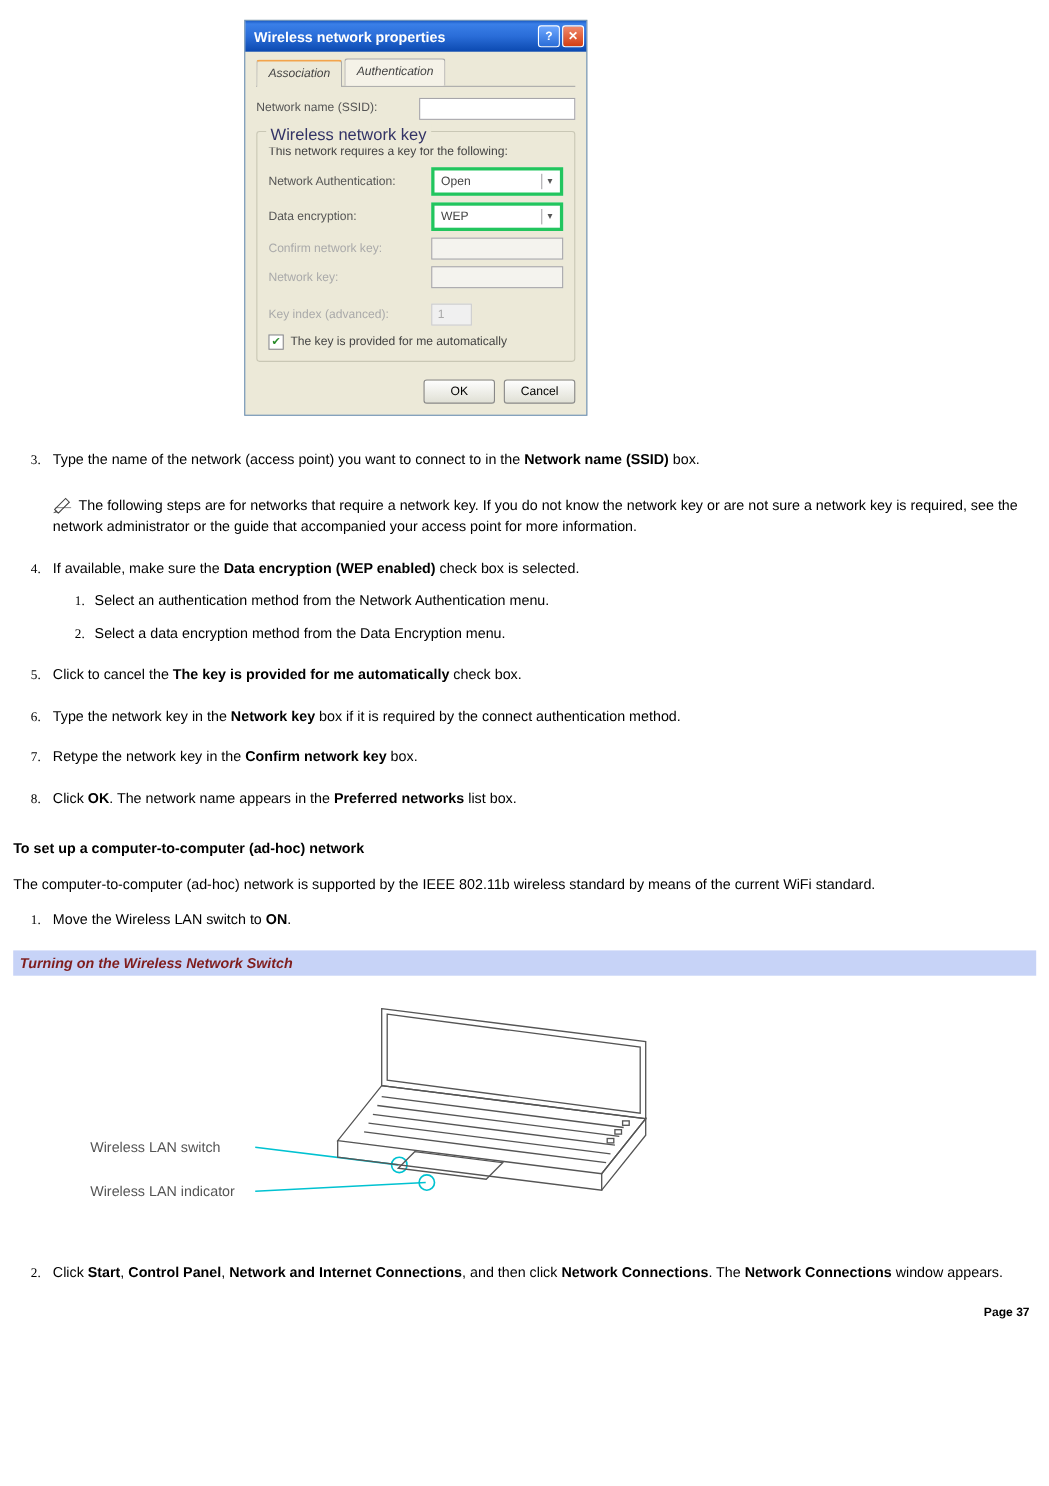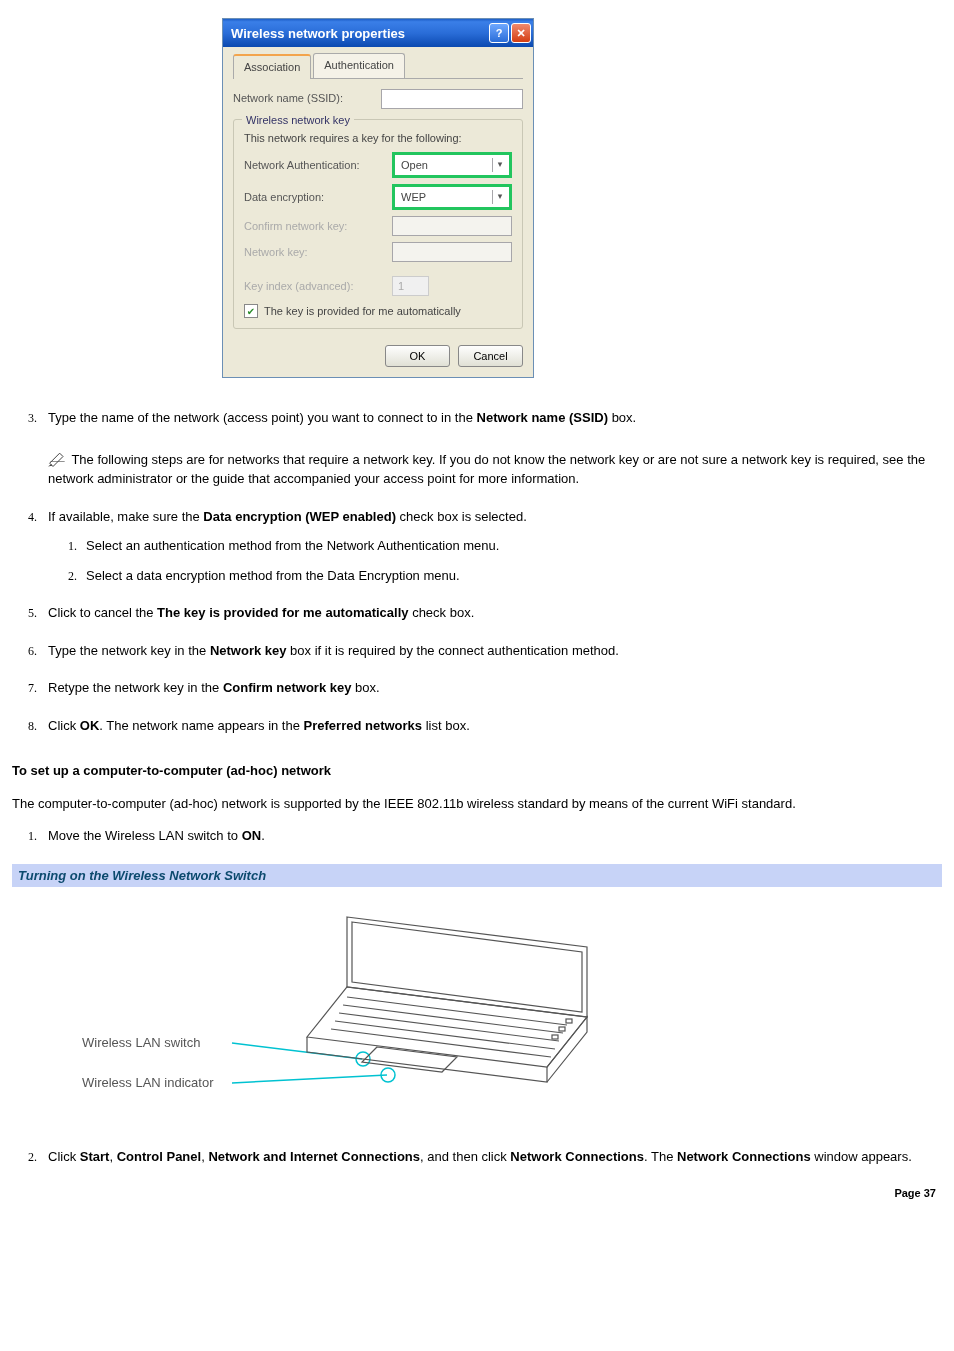--- a/index.html
+++ b/index.html
@@ -34,48 +34,48 @@
     width: 18px; height: 18px;
     border: 1px solid #fff;
     border-radius: 3px;
     display: flex; align-items: center; justify-content: center;
     font-weight: bold; font-size: 11px;
   }
   .dlg-help { background: linear-gradient(#6fa8ff,#2a6dd8); color:#fff; }
   .dlg-close { background: linear-gradient(#f08a6e,#d43e12); color:#fff; }
   .dlg-body { padding: 6px 10px 10px 10px; font-size: 11px; color: #444; }
   .tabs { display: flex; border-bottom: 1px solid #aaa; margin-bottom: 10px; }
-  .tab { padding: 3px 10px; border: 1px solid #aaa; border-bottom: none; margin-right: 2px; background: #f5f2e8; border-radius: 3px 3px 0 0; }
+  .tab { padding: 3px 10px; border: 1px solid #aaa; border-bottom: none; margin-right: 2px; background: #f5f2e8; border-radius: 3px 3px 0 0; font-style: italic; }
   .tab.active { background: #ece9d8; position: relative; top: 1px; border-top: 2px solid #f3a44c; }
   .frow { display: flex; align-items: center; margin: 6px 0; gap: 8px; }
   .frow label { width: 140px; color: #555; }
   .frow label.dim { color: #aaa; }
   .finput { flex:1; height: 18px; border: 1px solid #a7a6aa; background:#fff; }
   .fselect { flex:1; height: 20px; border: 3px solid #22c55e; background:#fff; display:flex; align-items:center; justify-content:space-between; padding:0 2px 0 6px; }
   .fselect .chev { width:14px; height:14px; border-left:1px solid #a7a6aa; display:flex; align-items:center; justify-content:center; font-size:9px; color:#555; }
   .group { border: 1px solid #c9c7b5; border-radius: 3px; padding: 8px 10px 10px 10px; margin-top: 10px; position: relative; }
-  .group-legend { position: absolute; top: -8px; left: 8px; background:#ece9d8; padding: 0 4px; color:#336; font-size:11px; }
+  .group-legend { position: absolute; top: -8px; left: 8px; background:#ece9d8; padding: 0 4px; color:#336; font-size:15px; }
   .chk-row { display:flex; align-items:flex-start; gap:6px; margin-top:8px; line-height:1.3; }
   .chk { width:12px; height:12px; border:1px solid #888; background:#fff; flex-shrink:0; display:flex; align-items:center; justify-content:center; font-size:10px; color:#2a8c2a; }
   .spin { width:30px; height:18px; border:1px solid #ccc; background:#f0f0f0; display:flex; align-items:center; padding-left:5px; color:#aaa; }
   .btnrow { display:flex; justify-content:flex-end; gap:8px; border-top: none; padding: 6px 10px 10px 0; }
   .winbtn { min-width:65px; height:22px; border:1px solid #888; border-radius:3px; background:linear-gradient(#fefefe,#e0e0d5); font-size:11px; }
 
   ol.main { margin: 0; padding-left: 28px; }
   ol.main > li { margin: 8px 0 18px 0; padding-left: 8px; }
   ol.main > li::marker { font-size: 12px; font-family: "Times New Roman", serif; }
   ol.sub { margin: 10px 0 0 0; padding-left: 32px; }
   ol.sub > li { margin: 10px 0; padding-left: 6px; }
   ol.sub > li::marker { font-size: 12px; font-family: "Times New Roman", serif; }
 
   .note { margin: 22px 0 18px 0; padding-left: 0; }
   .note-icon { display:inline-block; width:20px; height:16px; vertical-align: -3px; }
   .note-icon svg { width:20px; height:16px; }
 
-  .section-head { background: #c7d3f7; color: #0c4a6e; font-weight: bold; font-style: italic; padding: 2px 6px; margin: 4px 0 10px 0; font-size: 13px; }
+  .section-head { background: #c7d3f7; color: #7f1d1d; font-weight: bold; font-style: italic; padding: 2px 6px; margin: 4px 0 10px 0; font-size: 13px; }
 
   .laptop-fig { margin: 10px 0 30px 35px; width: 600px; }
   .laptop-svg { display:block; }
 
   .pagefoot { text-align: right; font-weight: bold; font-size: 11px; margin-top: 5px; padding-right: 6px; }
 
   b { font-weight: bold; }
 </style>
 </head>
 <body>

